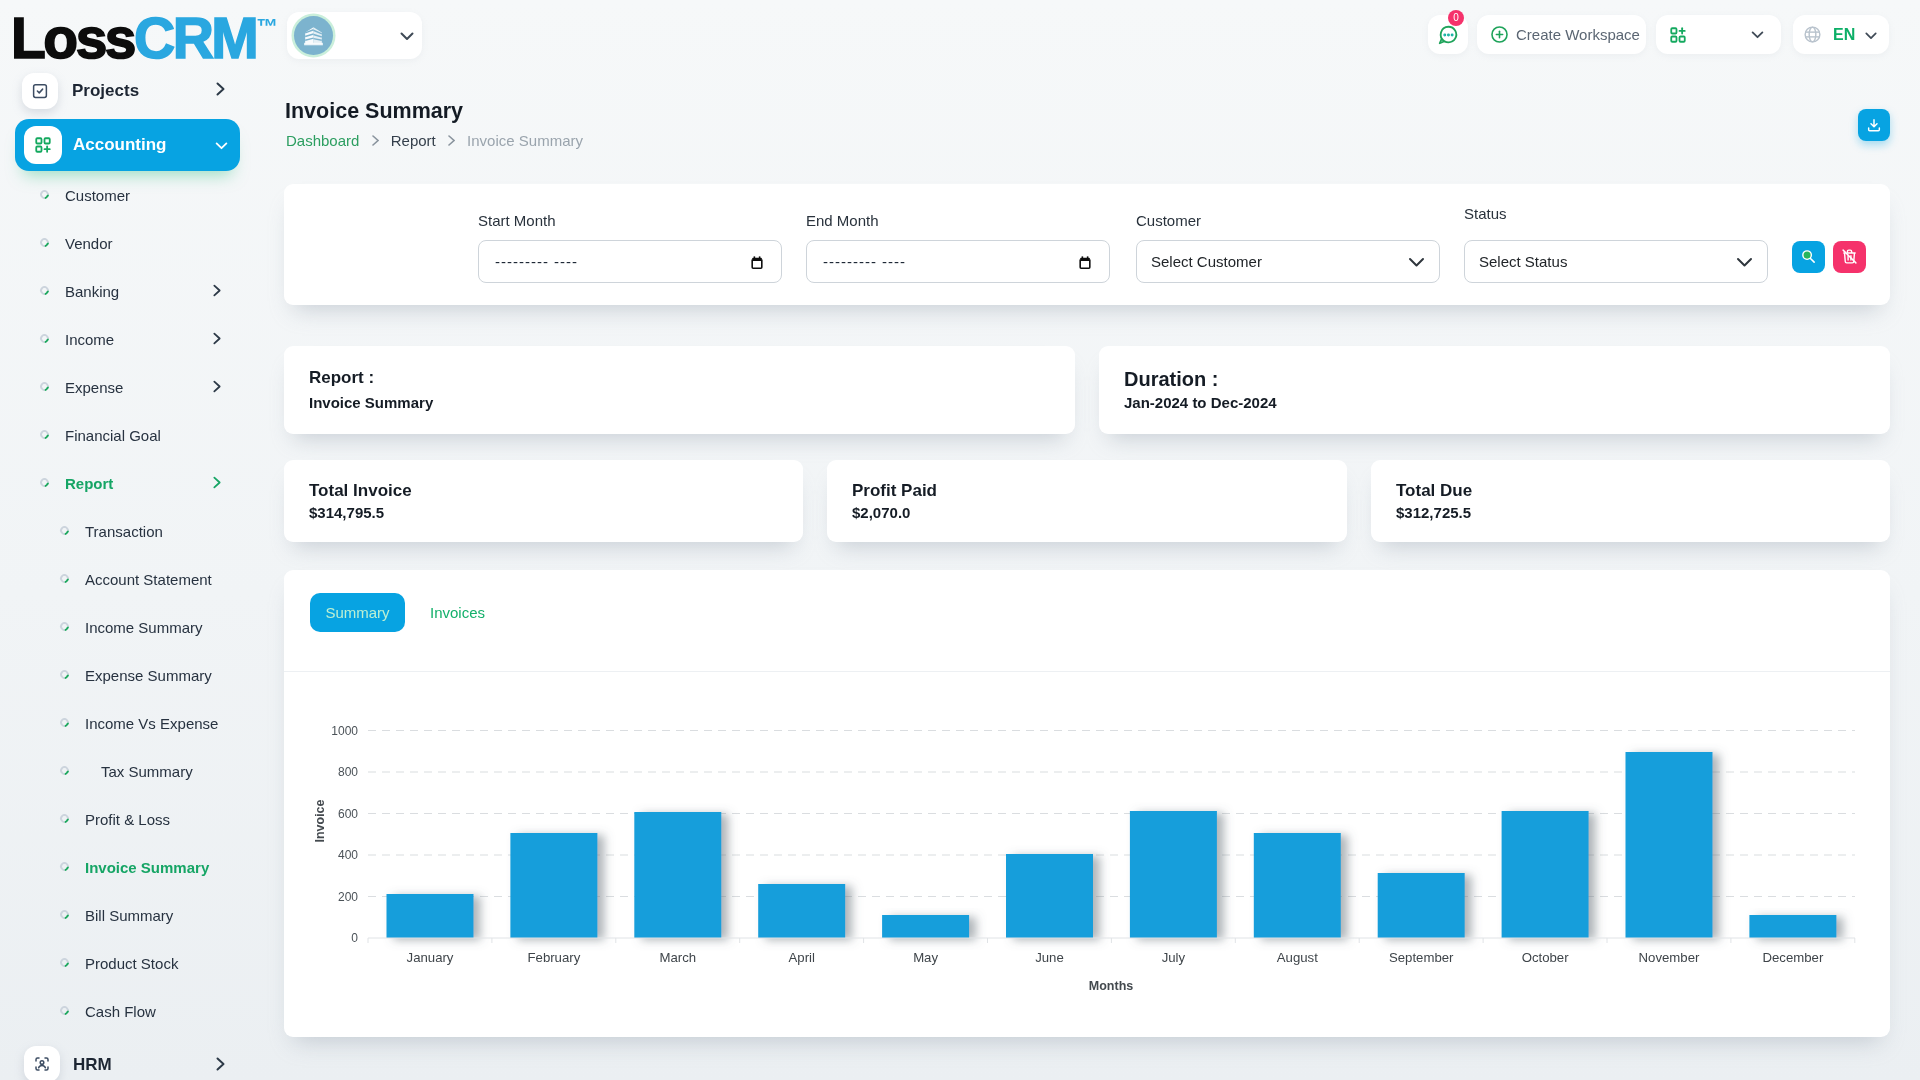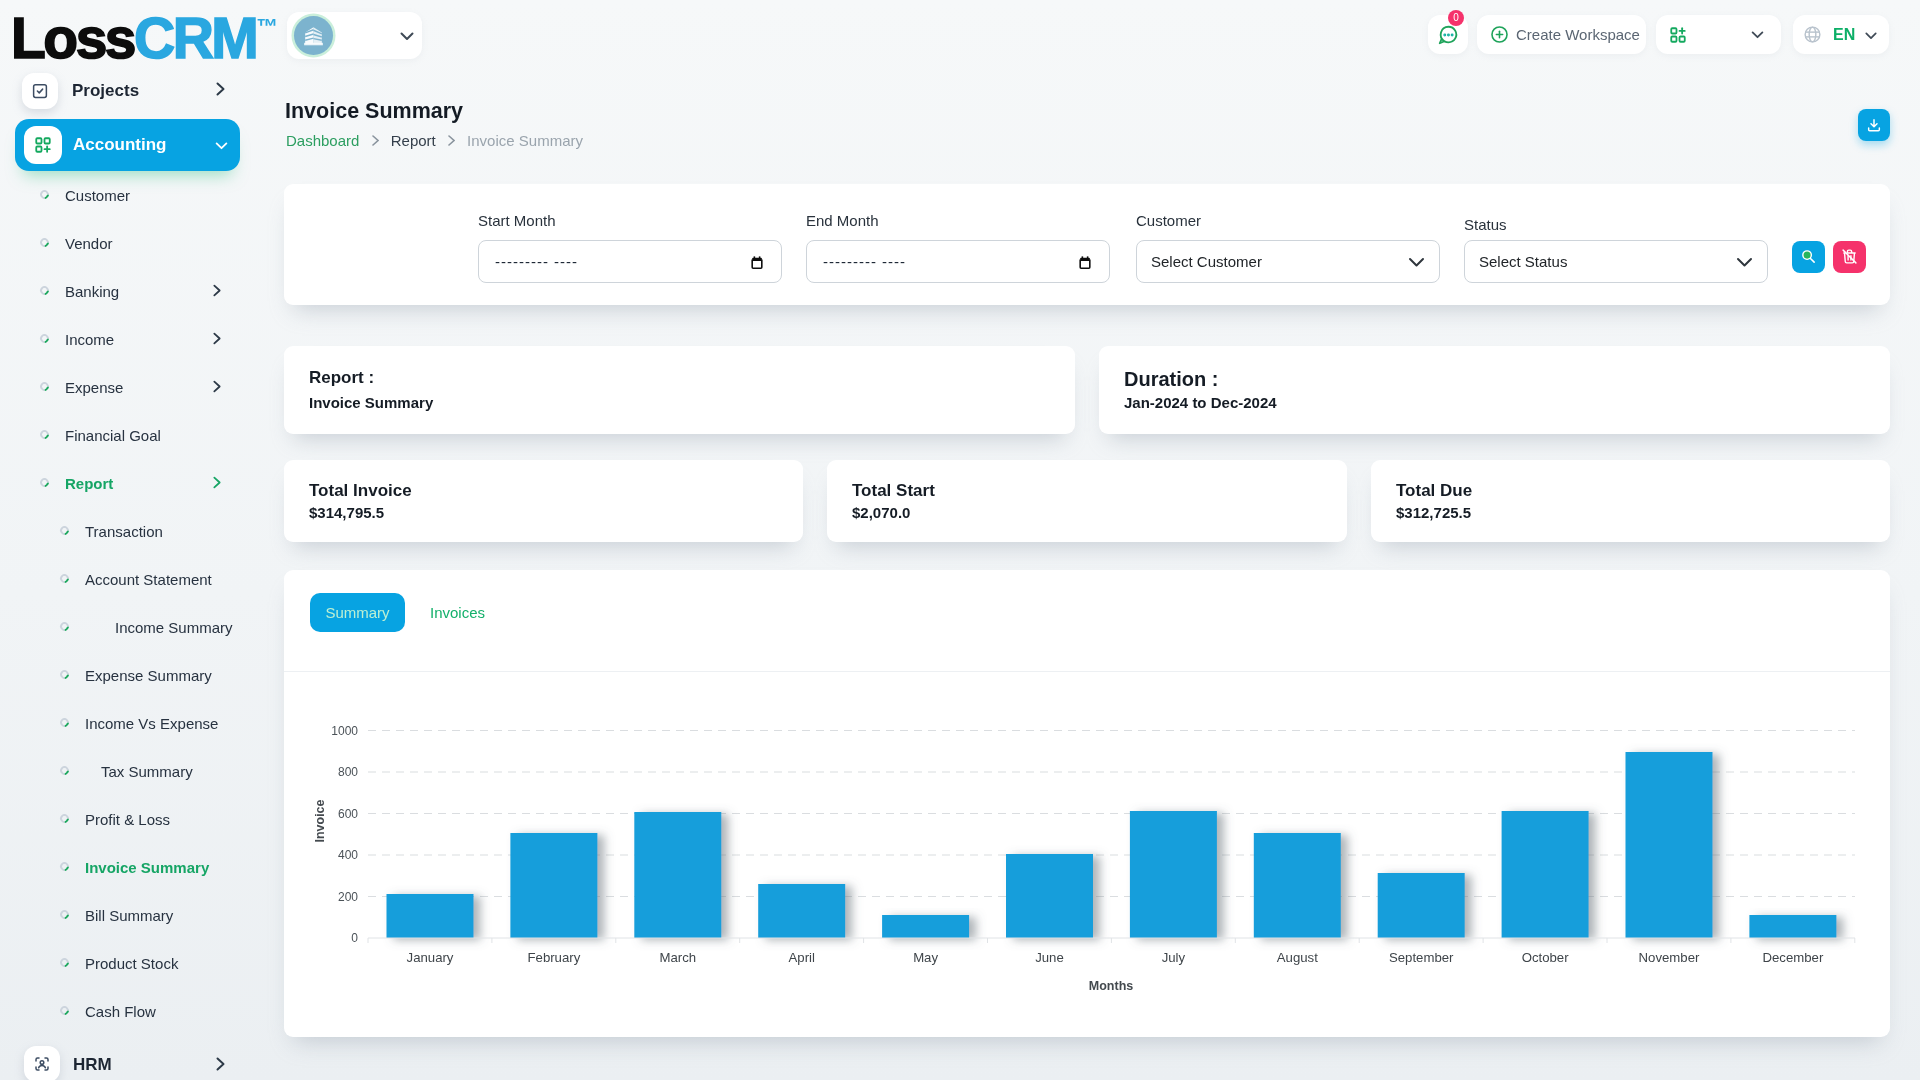--- a/index.html
+++ b/index.html
@@ -146,21 +146,21 @@
     <span class="ring" style="left:40px; top:478px;"></span>
     <span class="mitem" style="left:65px; top:475px;color:#16a565;font-weight:600;">Report</span>
     <svg class="abs" style="left:213px; top:476px;" width="8" height="13" viewBox="0 0 9 14">
       <path d="M1.5 1.5 L7.5 7 L1.5 12.5" stroke="#16a565" stroke-width="2" fill="none" stroke-linecap="round" stroke-linejoin="round"></path>
     </svg>
     <span class="ring" style="left:60px; top:526px;"></span>
     <span class="mitem" style="left:85px; top:523px;">Transaction</span>
     <span class="ring" style="left:60px; top:574px;"></span>
     <span class="mitem" style="left:85px; top:571px;">Account Statement</span>
     <span class="ring" style="left:60px; top:622px;"></span>
-    <span class="mitem" style="left:85px; top:619px;margin-left:30px;">Income Summary</span>
+    <span class="mitem" style="left:85px; top:619px;">Income Summary</span>
     <span class="ring" style="left:60px; top:670px;"></span>
     <span class="mitem" style="left:85px; top:667px;">Expense Summary</span>
     <span class="ring" style="left:60px; top:718px;"></span>
     <span class="mitem" style="left:85px; top:715px;">Income Vs Expense</span>
     <span class="ring" style="left:60px; top:766px;"></span>
     <span class="mitem" style="left:85px; top:763px;margin-left:16px;">Tax Summary</span>
     <span class="ring" style="left:60px; top:814px;"></span>
     <span class="mitem" style="left:85px; top:811px;">Profit &amp; Loss</span>
     <span class="ring" style="left:60px; top:862px;"></span>
     <span class="mitem" style="left:85px; top:859px;color:#16a565;font-weight:600;">Invoice Summary</span>
@@ -199,21 +199,21 @@
 <div class="abs" style="left:1858px; top:109px; width:32px; height:32px; background:#07a3e2; border-radius:8px; box-shadow:0 4px 8px rgba(13,166,226,0.35);">
   <svg class="abs" style="left:8px; top:8px;" width="16" height="16" viewBox="0 0 24 24" fill="none" stroke="#fff" stroke-width="2.2" stroke-linecap="round" stroke-linejoin="round">
     <path d="M12 4 v10 M7.5 10 L12 14.5 L16.5 10 M4 16.5 v2.5 a1.5 1.5 0 0 0 1.5 1.5 h13 a1.5 1.5 0 0 0 1.5-1.5 v-2.5"></path>
   </svg>
 </div>
 
 <div class="card" style="left:284px; top:184px; width:1606px; height:121px;"></div>
 <span class="lbl" style="left:478px; top:212px;">Start Month</span>
 <span class="lbl" style="left:806px; top:212px;">End Month</span>
 <span class="lbl" style="left:1136px; top:212px;">Customer</span>
-<span class="lbl" style="left:1464px; top:216px;text-align:center;">Status</span>
+<span class="lbl" style="left:1464px; top:205px;text-align:center;">Status</span>
 <div class="sel" style="left:478px; top:240px; width:304px; height:43px; background-image:none; padding:0; line-height:41px; letter-spacing:1px; color:#1f2937;"><span style="padding-left:16px;">--------- ----</span>
   <svg class="abs" style="left:271px; top:14px;" width="14" height="15" viewBox="0 0 16 16">
       <path d="M2.5 5.5 h11 v8 a1 1 0 0 1 -1 1 h-9 a1 1 0 0 1 -1 -1 Z" fill="none" stroke="#0d0d0d" stroke-width="1.8"></path>
       <path d="M2.5 3.5 a1 1 0 0 1 1 -1 h9 a1 1 0 0 1 1 1 v2.5 h-11 Z" fill="#0d0d0d"></path>
       <line x1="5" y1="1" x2="5" y2="3" stroke="#0d0d0d" stroke-width="1.8"></line>
       <line x1="11" y1="1" x2="11" y2="3" stroke="#0d0d0d" stroke-width="1.8"></line>
     </svg>
 </div>
 <div class="sel" style="left:806px; top:240px; width:304px; height:43px; background-image:none; padding:0; line-height:41px; letter-spacing:1px; color:#1f2937;"><span style="padding-left:16px;">--------- ----</span>
   <svg class="abs" style="left:271px; top:14px;" width="14" height="15" viewBox="0 0 16 16">
@@ -249,21 +249,21 @@
 <div class="abs" style="left:309px; top:368px; font-size:17px; font-weight:bold; color:#151c25;">Report :</div>
 <div class="abs" style="left:309px; top:394px; font-size:15px; font-weight:bold; color:#151c25;">Invoice Summary</div>
 <div class="abs" style="left:1124px; top:368px; font-size:20px; font-weight:bold; color:#151c25;">Duration :</div>
 <div class="abs" style="left:1124px; top:394px; font-size:15px; font-weight:bold; color:#151c25;">Jan-2024 to Dec-2024</div>
 
 <div class="card" style="left:284px; top:460px; width:519px; height:82px;"></div>
 <div class="card" style="left:827px; top:460px; width:520px; height:82px;"></div>
 <div class="card" style="left:1371px; top:460px; width:519px; height:82px;"></div>
 <div class="abs" style="left:309px; top:481px; font-size:17px; font-weight:bold; color:#151c25;">Total Invoice</div>
 <div class="abs" style="left:309px; top:504px; font-size:15px; font-weight:bold; color:#151c25;">$314,795.5</div>
-<div class="abs" style="left:852px; top:481px; font-size:17px; font-weight:bold; color:#151c25;">Total Start</div>
+<div class="abs" style="left:852px; top:481px; font-size:17px; font-weight:bold; color:#151c25;">Profit Paid</div>
 <div class="abs" style="left:852px; top:504px; font-size:15px; font-weight:bold; color:#151c25;">$2,070.0</div>
 <div class="abs" style="left:1396px; top:481px; font-size:17px; font-weight:bold; color:#151c25;">Total Due</div>
 <div class="abs" style="left:1396px; top:504px; font-size:15px; font-weight:bold; color:#151c25;">$312,725.5</div>
 
 <div class="card" style="left:284px; top:570px; width:1606px; height:467px;">
   <div class="abs" style="left:26px; top:23px; width:95px; height:39px; background:#07a3e2; border-radius:10px; color:#bdf0d3; font-size:15px; text-align:center; line-height:39px;">Summary</div>
   <div class="abs" style="left:146px; top:34px; font-size:15px; color:#14b06b;">Invoices</div>
   <div class="abs" style="left:0; top:101px; width:1606px; height:1px; background:#edf0f3;"></div>
   <svg class="abs" style="left:0; top:101px;" width="1606" height="366" viewBox="0 0 1606 366" id="chartsvg">
       <defs>

